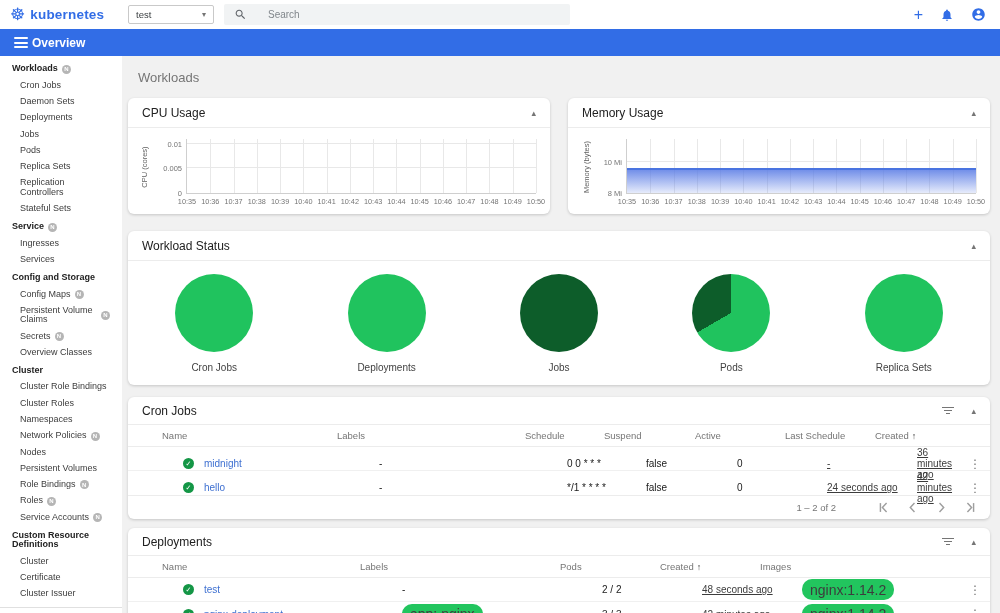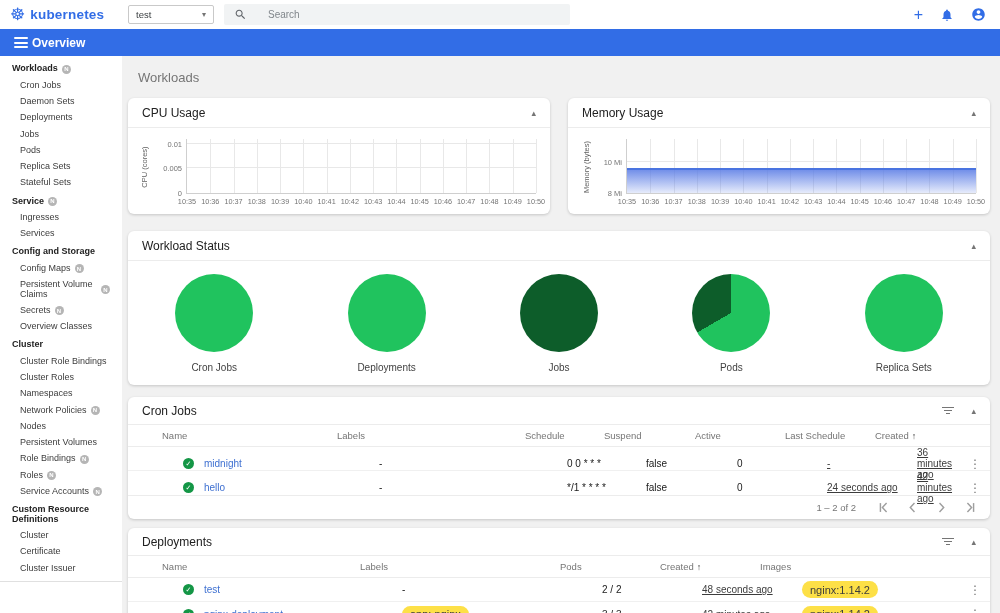--- a/index.html
+++ b/index.html
@@ -71,23 +71,23 @@
   .cron-grid { display:grid; grid-template-columns:34px 175px 188px 79px 91px 90px 90px 1fr 30px; align-items:center; }
   .dep-grid  { display:grid; grid-template-columns:34px 198px 200px 100px 100px 1fr 30px; align-items:center; }
   .thead { height:22px; border-bottom:1px solid #ececec; font-size:9.5px; color:#757575; }
   .thead .col { cursor:pointer; }
   .sort-arrow { color:#424242; margin-left:3px; font-size:9px; }
   .trow { height:24px; border-bottom:1px solid #f0f0f0; font-size:10px; color:#212121;padding-left:42px; }
   .trow:last-child { border-bottom:none; }
   .check { width:11px; height:11px; border-radius:50%; background:#149646; color:#fff; font-size:7px; line-height:11px; text-align:center; margin-left:13px; }
   .rowlink { color:#3e70d1; cursor:pointer; }
   .u { text-decoration:underline; color:#3c3c3c; }
-  .chip { display:inline-block; background:#fde047; border-radius:10px; padding:2.5px 8px; font-size:11px; color:#3c3c3c; }
+  .chip { display:inline-block; background:#22c55e; border-radius:10px; padding:2.5px 8px; font-size:14px; color:#3c3c3c; }
   .dots { color:#757575; font-size:12px; text-align:center; cursor:pointer; }
-  .tfoot { height:24px; border-top:1px solid #ececec; display:flex; align-items:center; justify-content:flex-end; gap:16px; padding-right:14px; font-size:9.5px; color:#757575; }
+  .tfoot { height:24px; border-top:1px solid #ececec; display:flex; align-items:center; justify-content:flex-end; gap:36px; padding-right:14px; font-size:9.5px; color:#757575; }
   .pager { display:flex; align-items:center; gap:18px; margin-left:6px; }
   .pager span { cursor:pointer; display:flex; align-items:center; }
 </style>
 </head>
 <body>
 
 <div class="app">
 
   <header class="topbar">
     <div class="brand">
@@ -140,20 +140,23 @@
         <span>Deployments</span>
       </div>
       <div class="nav-item">
         <span>Jobs</span>
       </div>
       <div class="nav-item">
         <span>Pods</span>
       </div>
       <div class="nav-item">
         <span>Replica Sets</span>
+      </div>
+      <div class="nav-item">
+        <span>Replication Controllers</span>
       </div>
       <div class="nav-item">
         <span>Stateful Sets</span>
       </div>
       <div class="nav-header">
         <span>Service</span>
         <span class="nbadge">N</span>
       </div>
       <div class="nav-item">
         <span>Ingresses</span>

